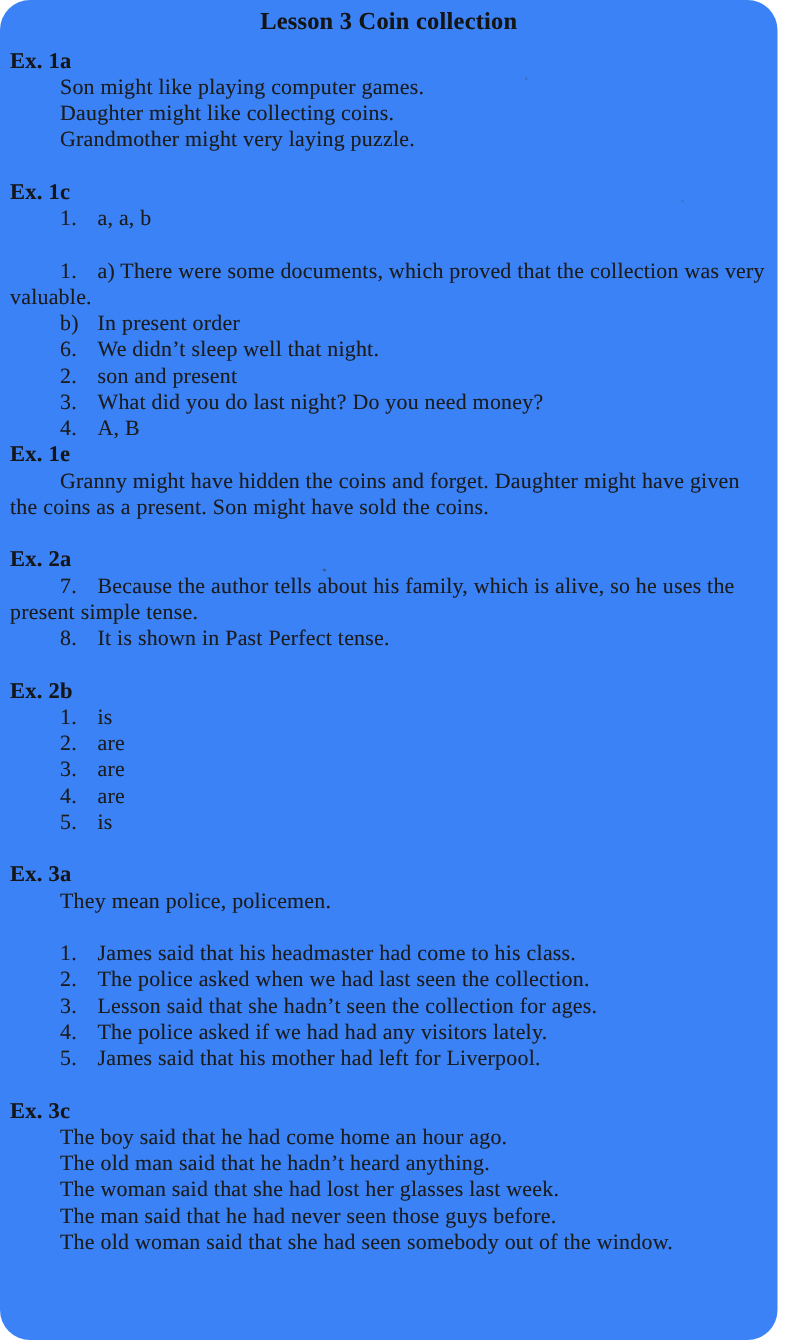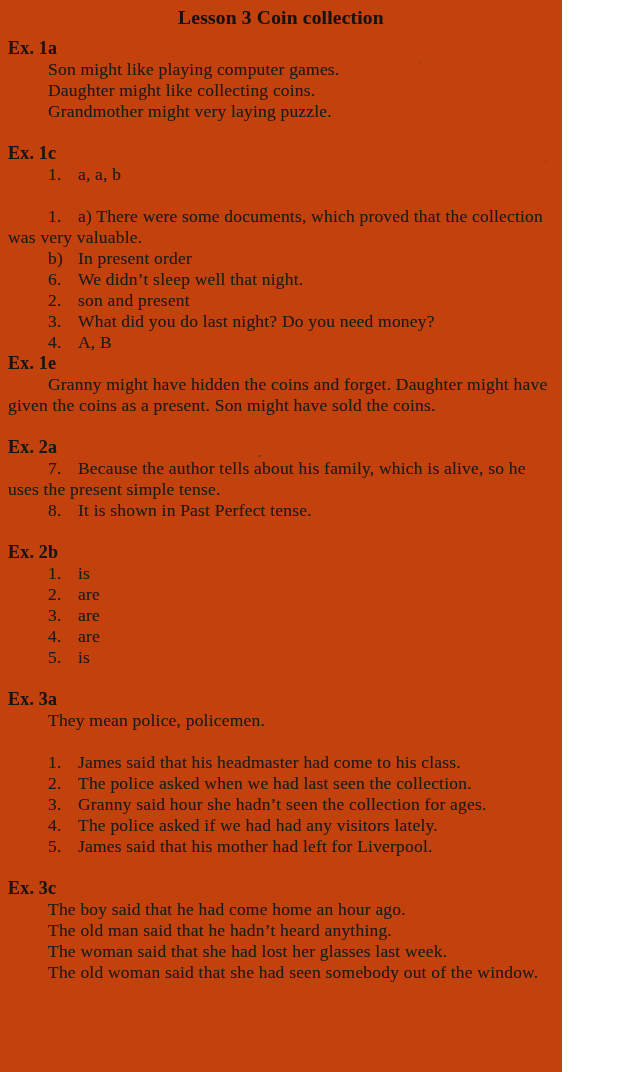--- a/index.html
+++ b/index.html
@@ -2,32 +2,33 @@
 <html><head>
 <meta charset="utf-8">
 <style>
   html, body {
     margin: 0;
     padding: 0;
     background: #ffffff;
   }
   .page {
     position: relative;
-    width: 562px;
+    width: 622px;
     height: 1072px;
     box-sizing: border-box;
     padding: 6px 8px 10px 8px;
-    background: #c2410c;
+    background: #3b82f6;
     font-family: "Liberation Serif", "DejaVu Serif", serif;
     font-size: 17.5px;
     line-height: 21px;
     letter-spacing: 0.2px;
     color: #1c1c1c;
     overflow: hidden;
     text-shadow: 0 0 0.5px rgba(20,20,20,0.35);
+    border-radius: 24px;
   }
   .title {
     margin: 0 0 6px 0;
     text-align: center;
     font-size: 19.5px;
     font-weight: bold;
     line-height: 24px;
     color: #141414;
   }
   .section {
@@ -107,28 +108,29 @@
         <p class="para"><span class="marker">4.</span><span class="text">are</span></p>
         <p class="para"><span class="marker">5.</span><span class="text">is</span></p>
       </section>
       <section class="section">
         <h2 class="heading">Ex. 3a</h2>
         <p class="para"><span class="text">They mean police, policemen.</span></p>
       </section>
       <section class="section">
         <p class="para"><span class="marker">1.</span><span class="text">James said that his headmaster had come to his class.</span></p>
         <p class="para"><span class="marker">2.</span><span class="text">The police asked when we had last seen the collection.</span></p>
-        <p class="para"><span class="marker">3.</span><span class="text">Granny said hour she hadn’t seen the collection for ages.</span></p>
+        <p class="para"><span class="marker">3.</span><span class="text">Lesson said that she hadn’t seen the collection for ages.</span></p>
         <p class="para"><span class="marker">4.</span><span class="text">The police asked if we had had any visitors lately.</span></p>
         <p class="para"><span class="marker">5.</span><span class="text">James said that his mother had left for Liverpool.</span></p>
       </section>
       <section class="section">
         <h2 class="heading">Ex. 3c</h2>
         <p class="para"><span class="text">The boy said that he had come home an hour ago.</span></p>
         <p class="para"><span class="text">The old man said that he hadn’t heard anything.</span></p>
         <p class="para"><span class="text">The woman said that she had lost her glasses last week.</span></p>
+        <p class="para"><span class="text">The man said that he had never seen those guys before.</span></p>
         <p class="para"><span class="text">The old woman said that she had seen somebody out of the window.</span></p>
       </section>
     </div>
   <div class="speck s1"></div>
   <div class="speck s2"></div>
   <div class="speck s3"></div>
 </div>
 
 </body></html>

